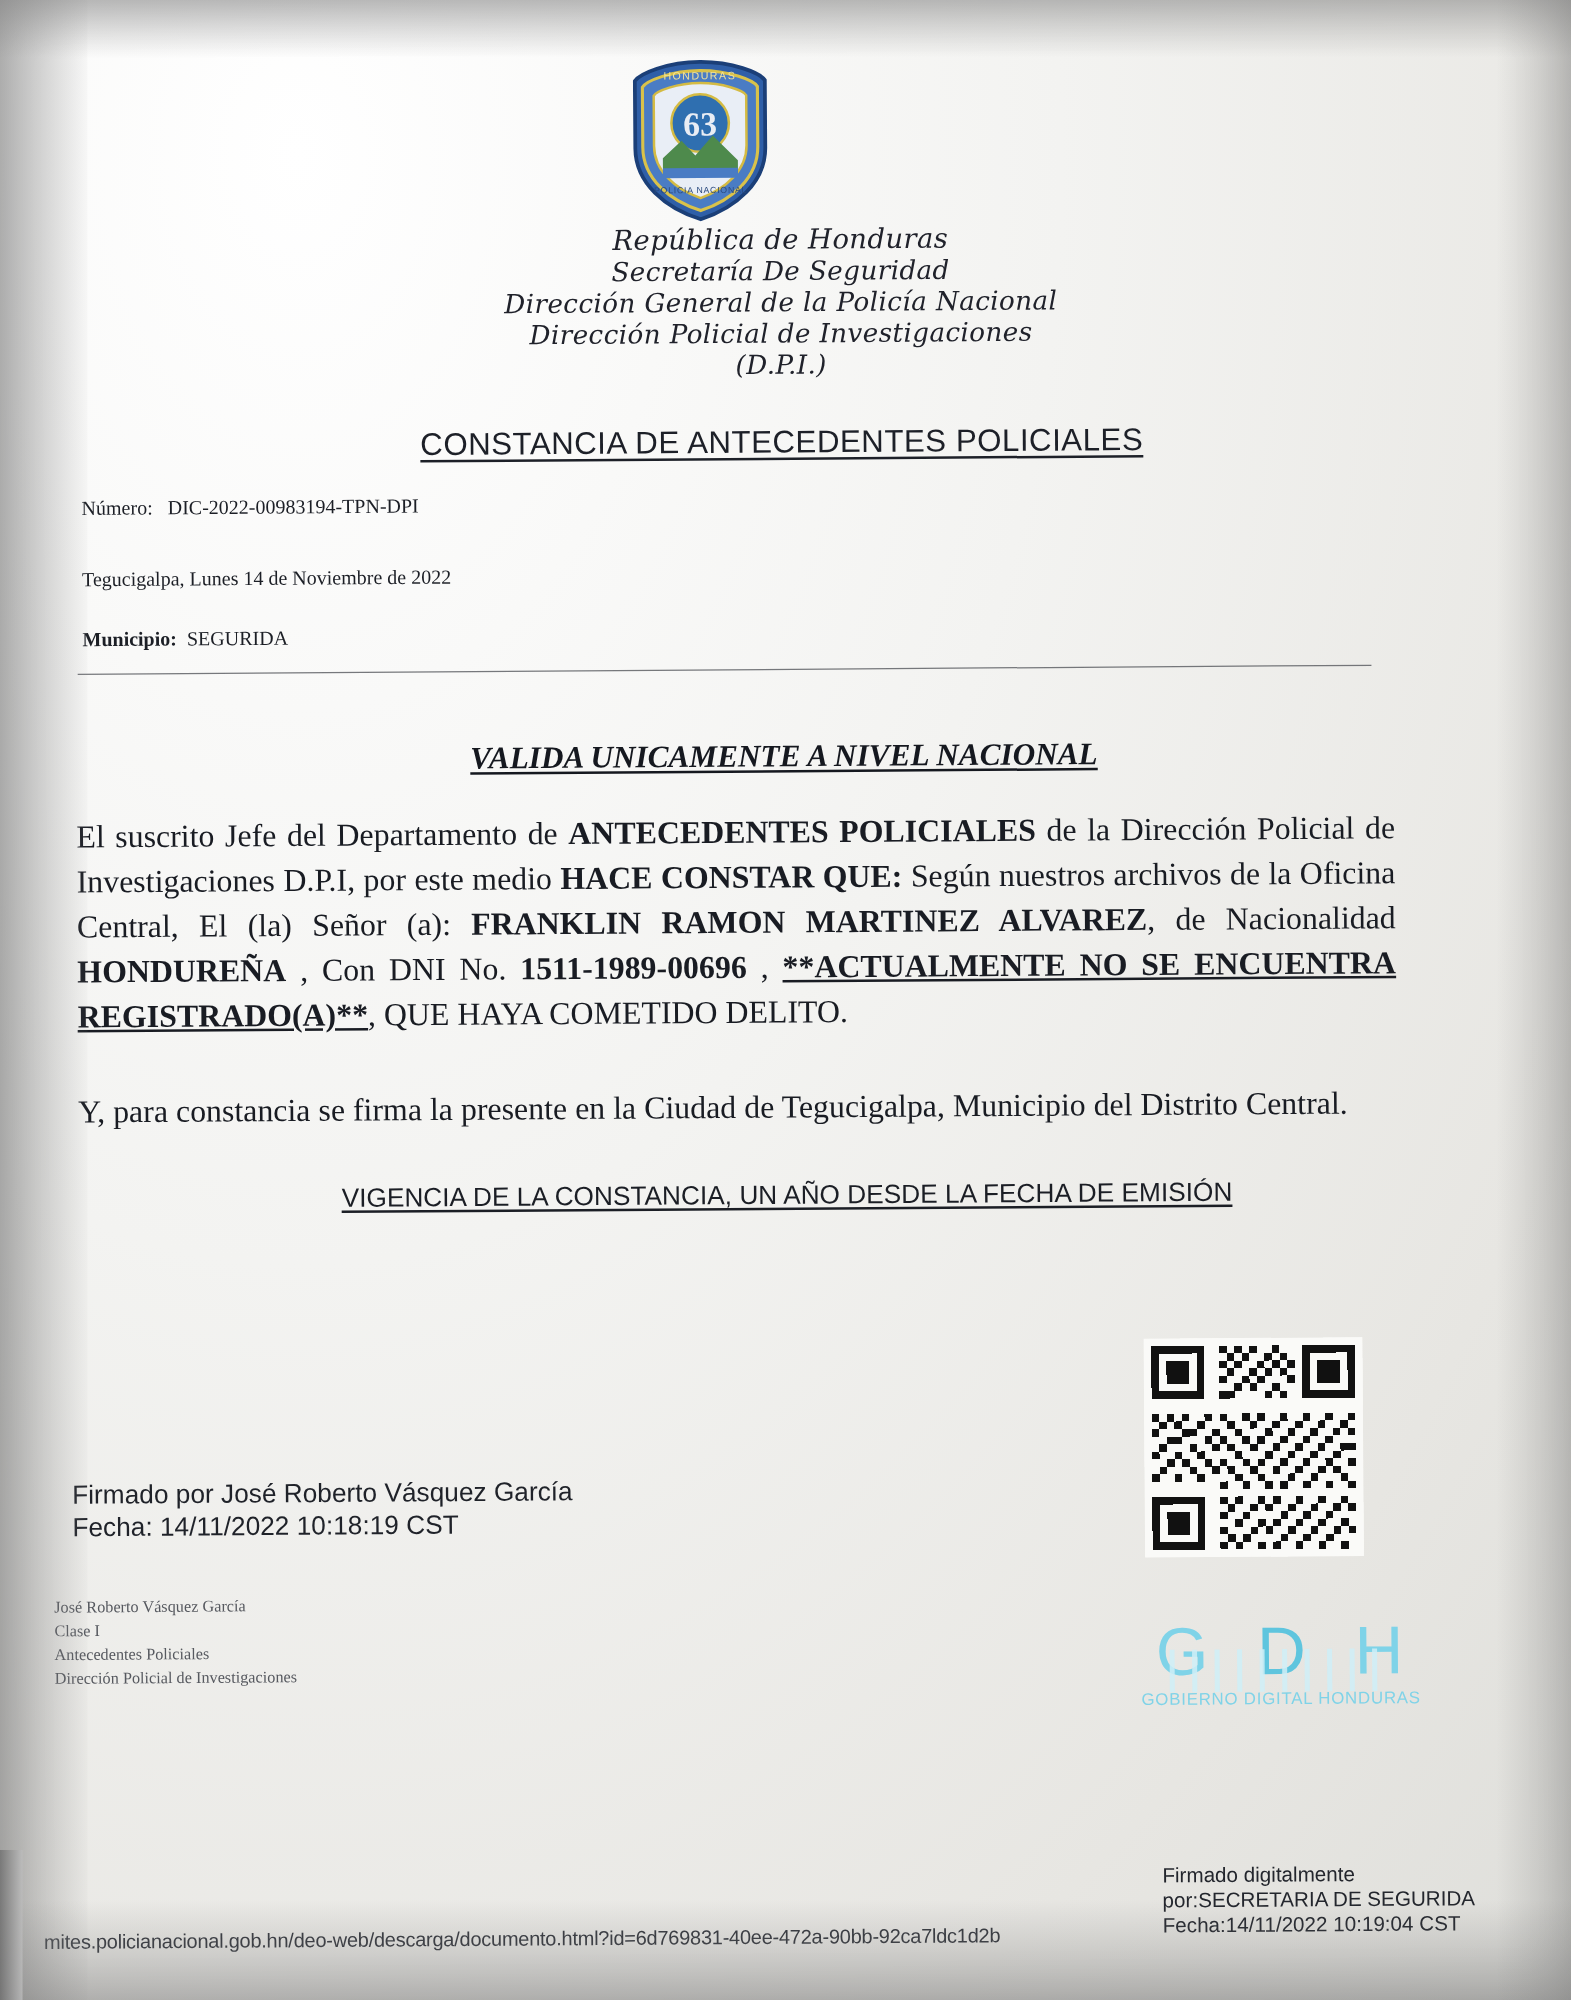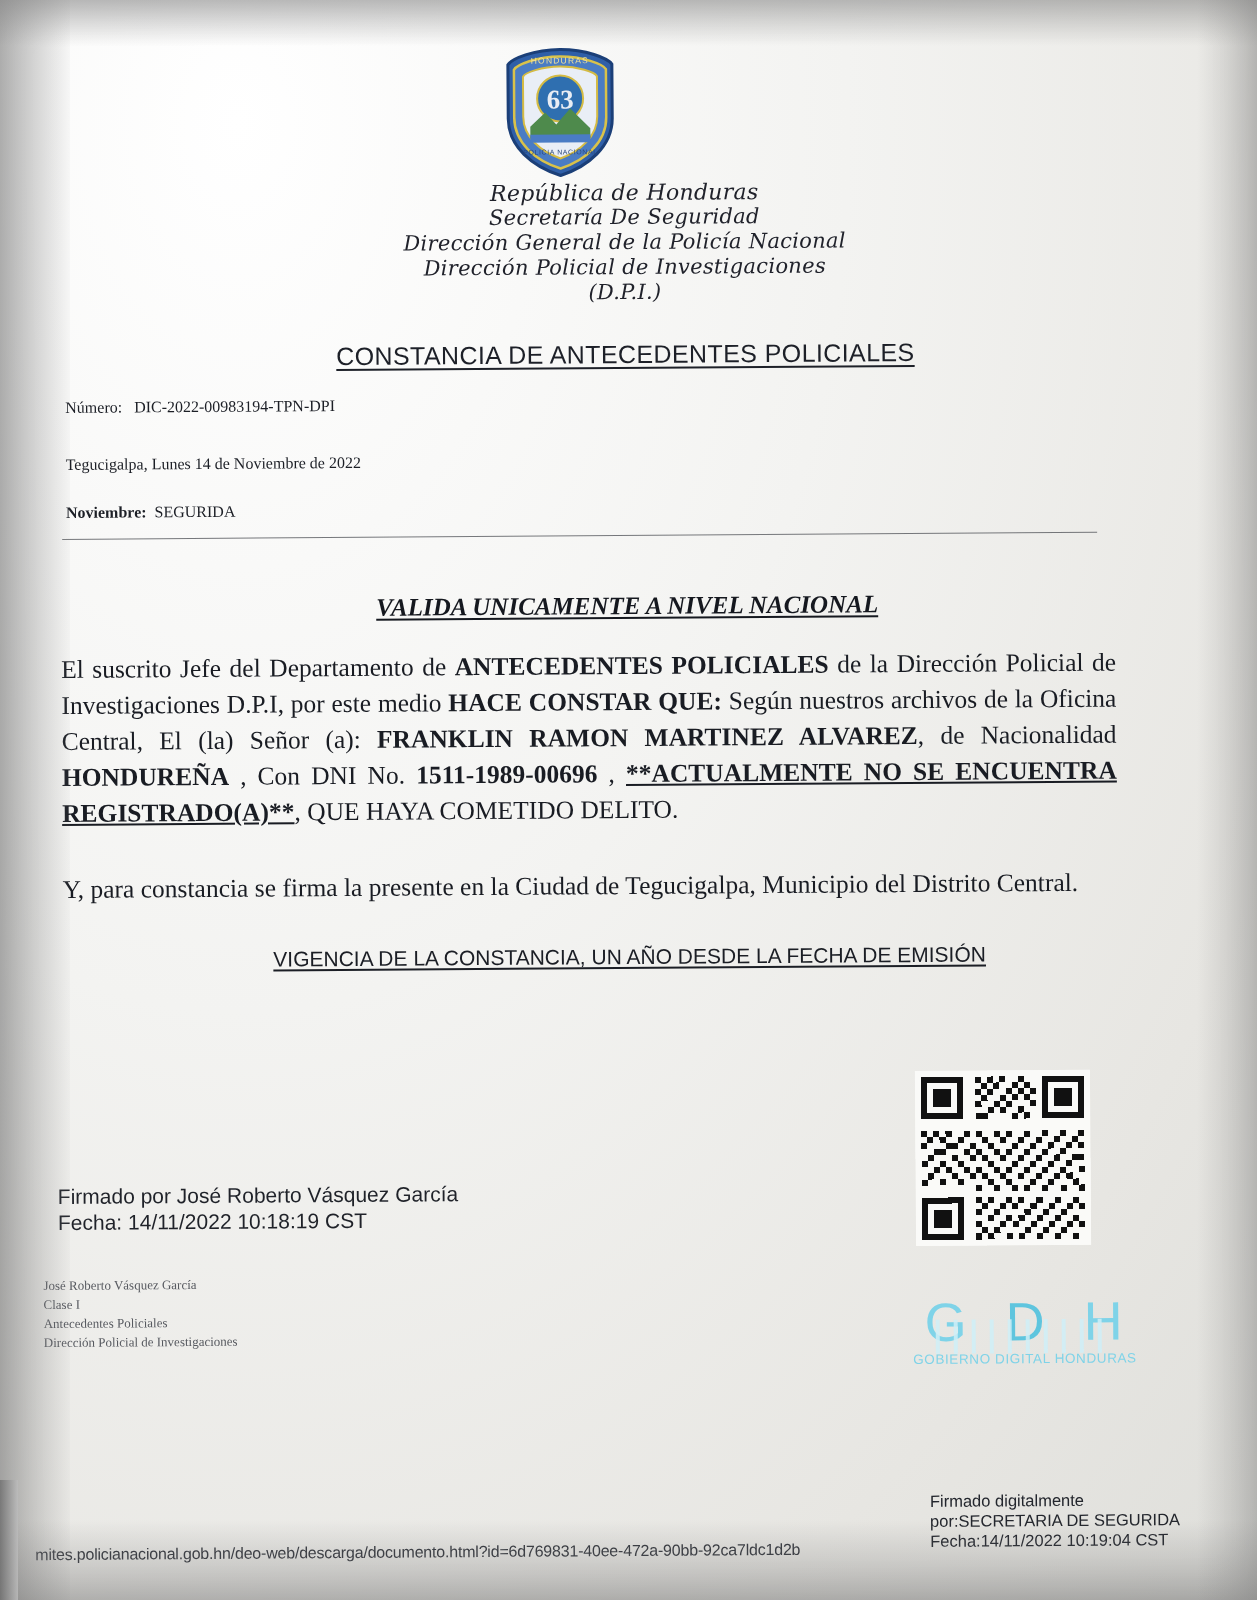--- a/index.html
+++ b/index.html
@@ -310,21 +310,21 @@
     <div class="doc-title">CONSTANCIA DE ANTECEDENTES POLICIALES</div>
 
     <div class="meta m1">
       <span class="label">Número:</span>
       &nbsp;&nbsp;<span class="value">DIC-2022-00983194-TPN-DPI</span>
     </div>
     <div class="meta m2">
       <span class="value">Tegucigalpa,  Lunes 14 de Noviembre de 2022</span>
     </div>
     <div class="meta m3">
-      <span class="label bold">Noviembre:</span>
+      <span class="label bold">Municipio:</span>
       &nbsp;<span class="value">SEGURIDA</span>
     </div>
 
     <div class="rule"></div>
 
     <div class="valida">VALIDA UNICAMENTE A NIVEL NACIONAL</div>
 
     <div class="body-text">
       <span>El suscrito Jefe del Departamento de </span><span class="b">ANTECEDENTES POLICIALES</span><span> de la Dirección Policial de Investigaciones D.P.I, por este medio </span><span class="b">HACE CONSTAR QUE:</span><span> Según nuestros archivos de la Oficina Central, El (la) Señor (a): </span><span class="b">FRANKLIN RAMON MARTINEZ ALVAREZ</span><span>, de Nacionalidad </span><span class="b">HONDUREÑA</span><span> , Con DNI No. </span><span class="b">1511-1989-00696</span><span> , </span><span class="b u">**ACTUALMENTE NO SE ENCUENTRA REGISTRADO(A)**</span><span>, QUE HAYA COMETIDO DELITO.</span>
     </div>

